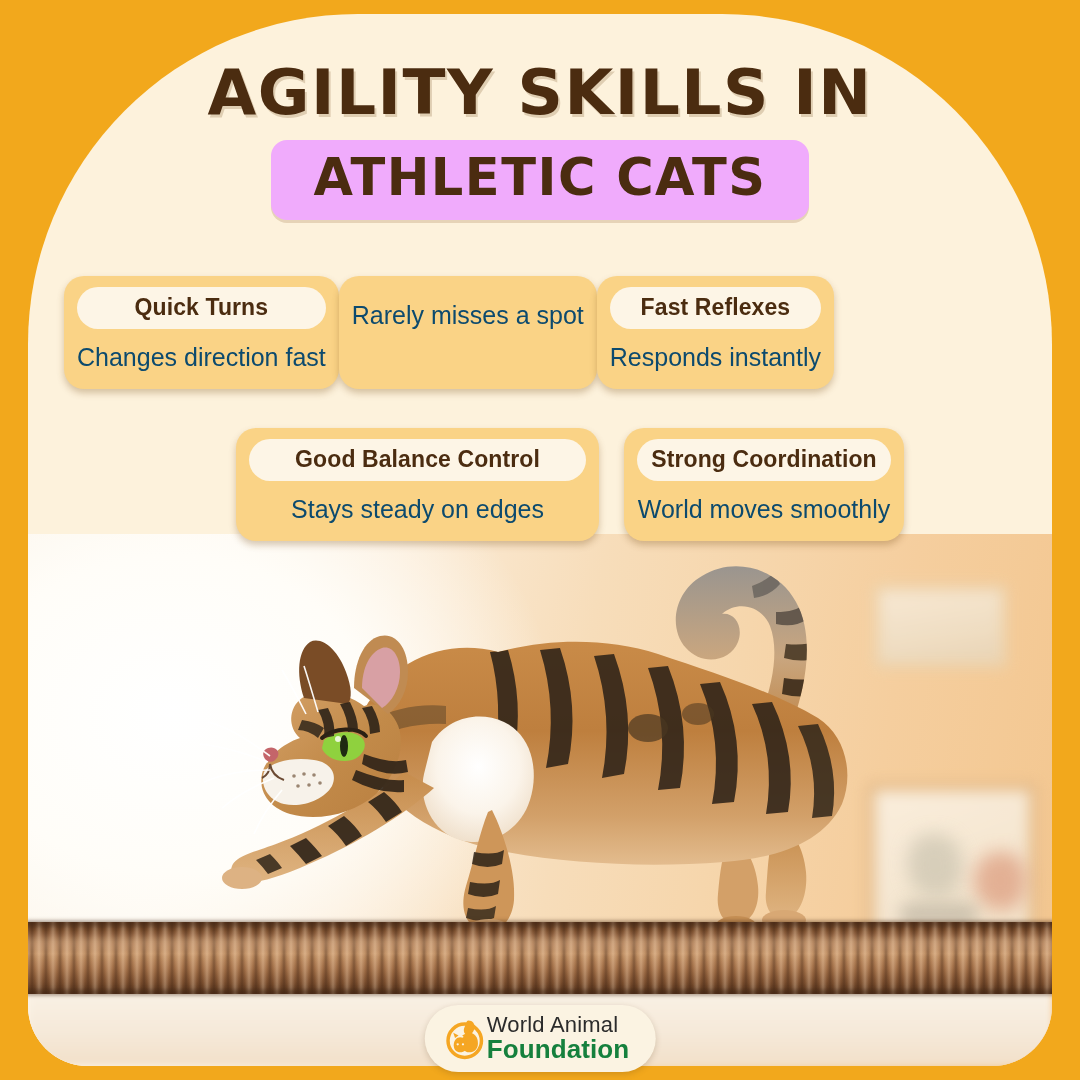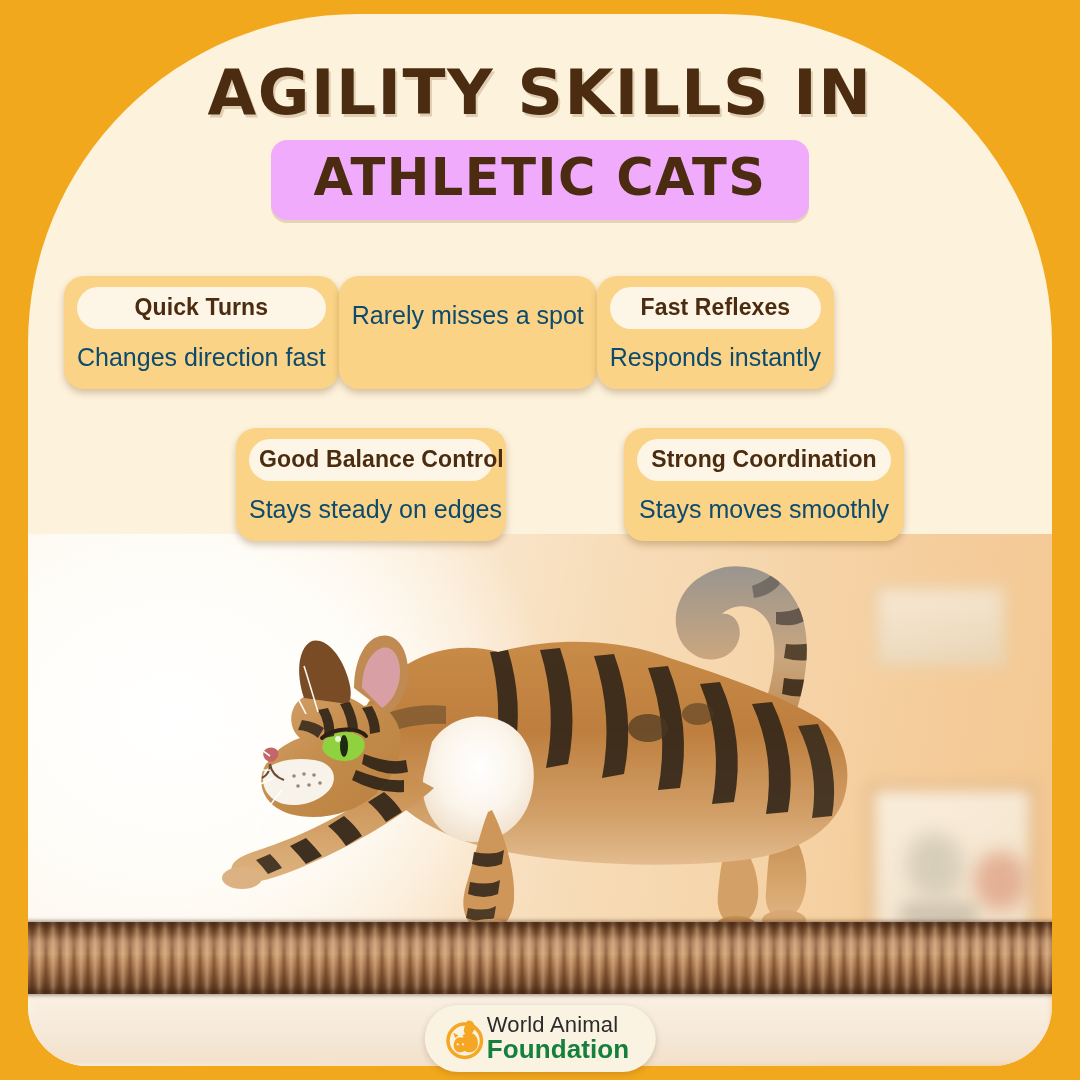--- a/index.html
+++ b/index.html
@@ -173,21 +173,21 @@
   .card {
     background: #FAD386;
     border-radius: 20px;
     padding: 11px 13px 17px;
     box-shadow: 0 4px 7px rgba(120,76,20,0.30);
     text-align: center;
   }
   .card-w1 { width: 318px; }
   .card-w2 { width: 322px; }
   .card-w3 { width: 325px; }
-  .card-w4 { width: 270px; }
+  .card-w4 { width: 363px; }
   .card-w5 { width: 280px; }
 
   .card-pill {
     display: block;
     background: #FDF5E6;
     border-radius: 22px;
     padding: 7px 10px 8px;
     font-size: 23px;
     font-weight: 700;
     color: #4B2C10;
@@ -427,21 +427,21 @@
       </div>
     </div>
 
     <div class="row row-2">
       <div class="card card-w4">
         <span class="card-pill">Good Balance Control</span>
         <span class="card-desc">Stays steady on edges</span>
       </div>
       <div class="card card-w5">
         <span class="card-pill">Strong Coordination</span>
-        <span class="card-desc">Stays moves smoothly</span>
+        <span class="card-desc">World moves smoothly</span>
       </div>
     </div>
 
   </div>
 
   <div class="logo">
     <span class="logo-mark">
       <svg viewBox="0 0 100 100" xmlns="http://www.w3.org/2000/svg">
         <circle cx="50" cy="54" r="38" fill="none" stroke="#F5A623" stroke-width="8"></circle>
         <path d="M58,8 C68,8 74,16 72,26 C70,36 62,42 54,40 C48,38 46,30 50,22 C53,15 54,8 58,8 Z" fill="#F5A623"></path>

